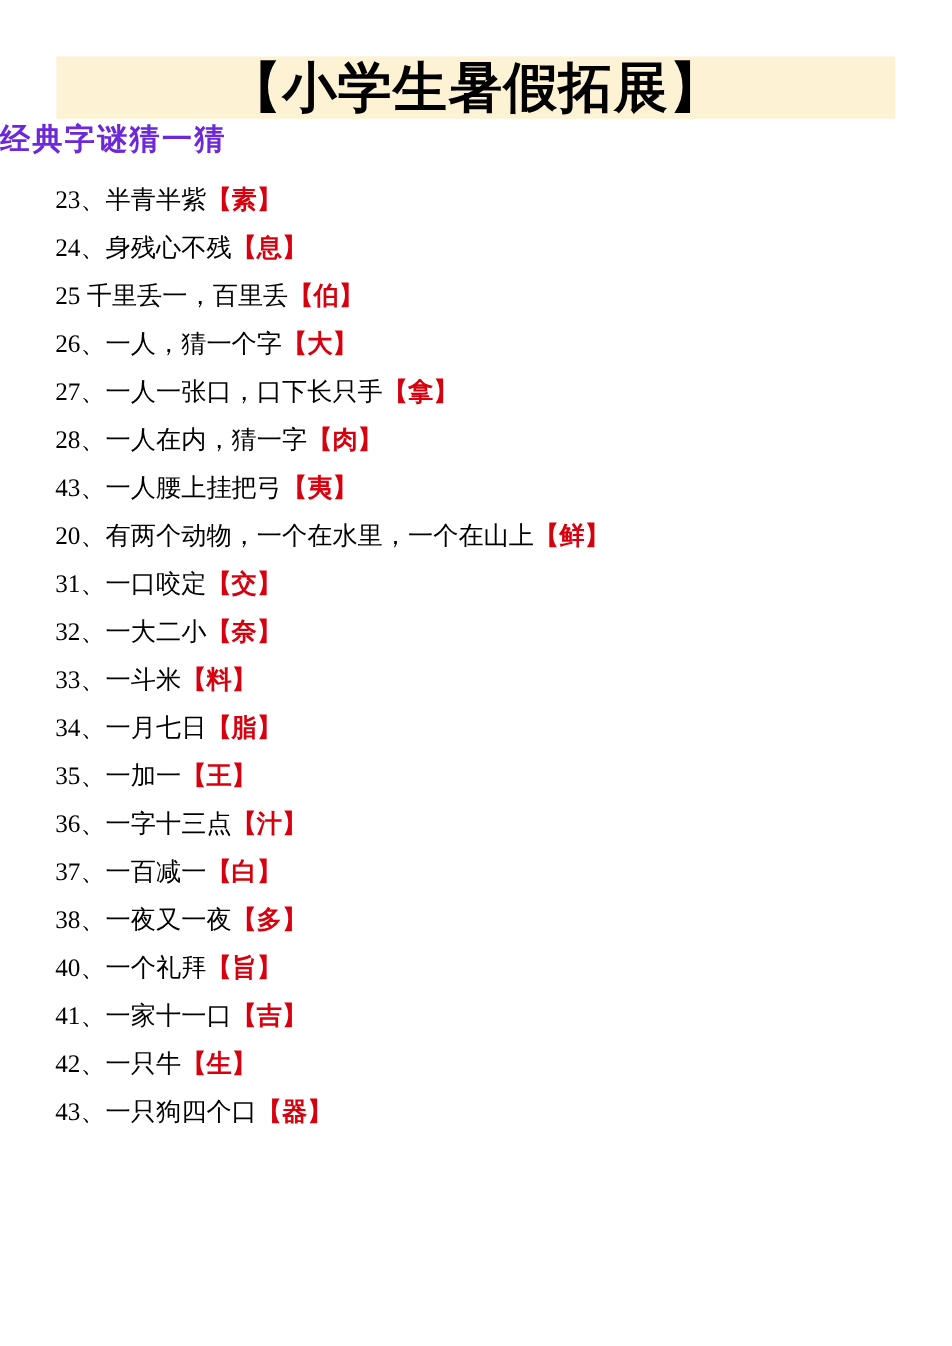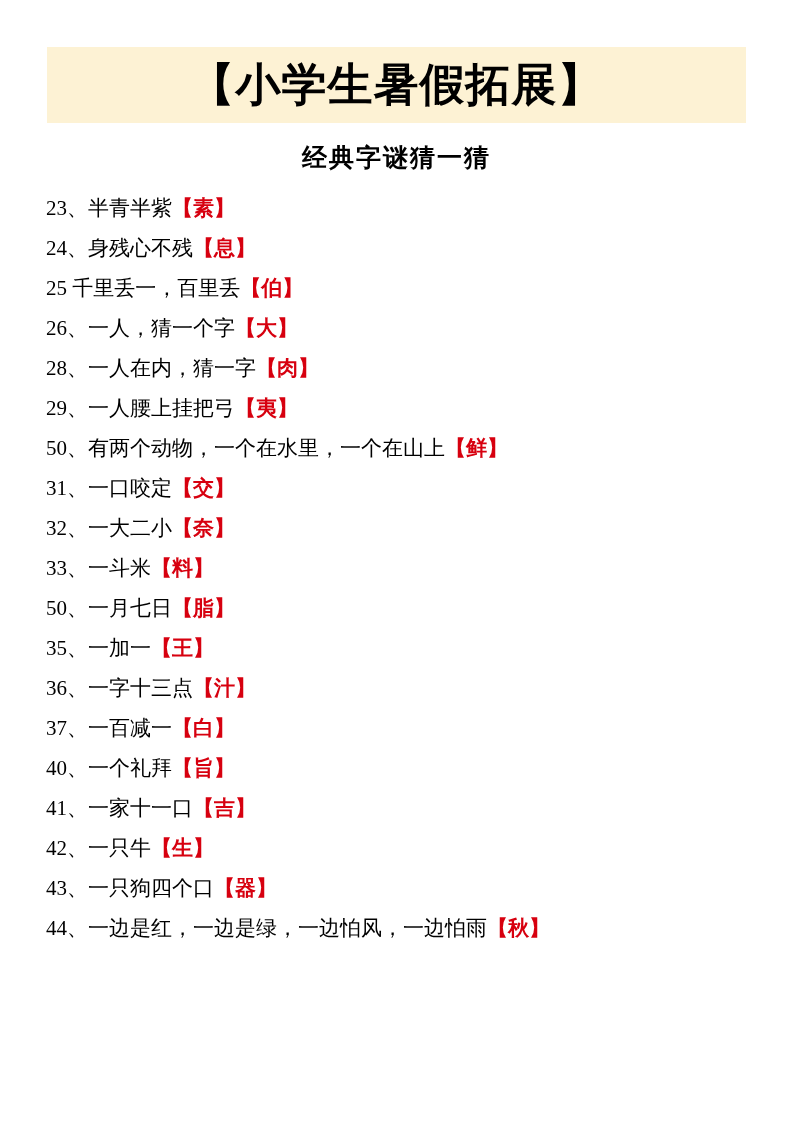--- a/index.html
+++ b/index.html
@@ -16,40 +16,39 @@
   .page {
     position: relative;
     width: 793px;
     height: 1122px;
     box-sizing: border-box;
     padding: 0;
   }
   .title-banner {
     margin: 47px 47px 0 47px;
     background: #fdf2d4;
-    height: 76px;
+    height: 52px;
     display: flex;
     align-items: center;
     justify-content: center;
   }
   .title-text {
     font-family: "Liberation Serif", "DejaVu Serif", serif;
     font-size: 45px;
     font-weight: bold;
     color: #000000;
     letter-spacing: 1px;
     white-space: nowrap;
   }
   .subtitle {
-    text-align: center;
-    margin-top: 18px;
+    text-align: left;
     font-family: "Liberation Serif", "DejaVu Serif", serif;
     font-size: 25px;
     font-weight: bold;
-    color: #000000;
+    color: #6d28d9;
     letter-spacing: 2px;
   }
   .riddle-list {
     margin: 14px 0 0 0;
     padding: 0 12px 0 46px;
     list-style: none;
   }
   .riddle-item {
     font-family: "Liberation Serif", "DejaVu Serif", serif;
     font-size: 21px;
@@ -71,30 +70,31 @@
     <div class="title-text">【小学生暑假拓展】</div>
   </div>
 
   <div class="subtitle">经典字谜猜一猜</div>
 
   <ul class="riddle-list">
     <li class="riddle-item"><span>23、半青半紫</span><span class="riddle-answer">【素】</span></li>
     <li class="riddle-item"><span>24、身残心不残</span><span class="riddle-answer">【息】</span></li>
     <li class="riddle-item"><span>25 千里丢一，百里丢</span><span class="riddle-answer">【伯】</span></li>
     <li class="riddle-item"><span>26、一人，猜一个字</span><span class="riddle-answer">【大】</span></li>
+    <li class="riddle-item"><span>27、一人一张口，口下长只手</span><span class="riddle-answer">【拿】</span></li>
     <li class="riddle-item"><span>28、一人在内，猜一字</span><span class="riddle-answer">【肉】</span></li>
-    <li class="riddle-item"><span>29、一人腰上挂把弓</span><span class="riddle-answer">【夷】</span></li>
-    <li class="riddle-item"><span>50、有两个动物，一个在水里，一个在山上</span><span class="riddle-answer">【鲜】</span></li>
+    <li class="riddle-item"><span>43、一人腰上挂把弓</span><span class="riddle-answer">【夷】</span></li>
+    <li class="riddle-item"><span>20、有两个动物，一个在水里，一个在山上</span><span class="riddle-answer">【鲜】</span></li>
     <li class="riddle-item"><span>31、一口咬定</span><span class="riddle-answer">【交】</span></li>
     <li class="riddle-item"><span>32、一大二小</span><span class="riddle-answer">【奈】</span></li>
     <li class="riddle-item"><span>33、一斗米</span><span class="riddle-answer">【料】</span></li>
-    <li class="riddle-item"><span>50、一月七日</span><span class="riddle-answer">【脂】</span></li>
+    <li class="riddle-item"><span>34、一月七日</span><span class="riddle-answer">【脂】</span></li>
     <li class="riddle-item"><span>35、一加一</span><span class="riddle-answer">【王】</span></li>
     <li class="riddle-item"><span>36、一字十三点</span><span class="riddle-answer">【汁】</span></li>
     <li class="riddle-item"><span>37、一百减一</span><span class="riddle-answer">【白】</span></li>
+    <li class="riddle-item"><span>38、一夜又一夜</span><span class="riddle-answer">【多】</span></li>
     <li class="riddle-item"><span>40、一个礼拜</span><span class="riddle-answer">【旨】</span></li>
     <li class="riddle-item"><span>41、一家十一口</span><span class="riddle-answer">【吉】</span></li>
     <li class="riddle-item"><span>42、一只牛</span><span class="riddle-answer">【生】</span></li>
     <li class="riddle-item"><span>43、一只狗四个口</span><span class="riddle-answer">【器】</span></li>
-    <li class="riddle-item"><span>44、一边是红，一边是绿，一边怕风，一边怕雨</span><span class="riddle-answer">【秋】</span></li>
   </ul>
 
 </div>
 
 </body></html>

